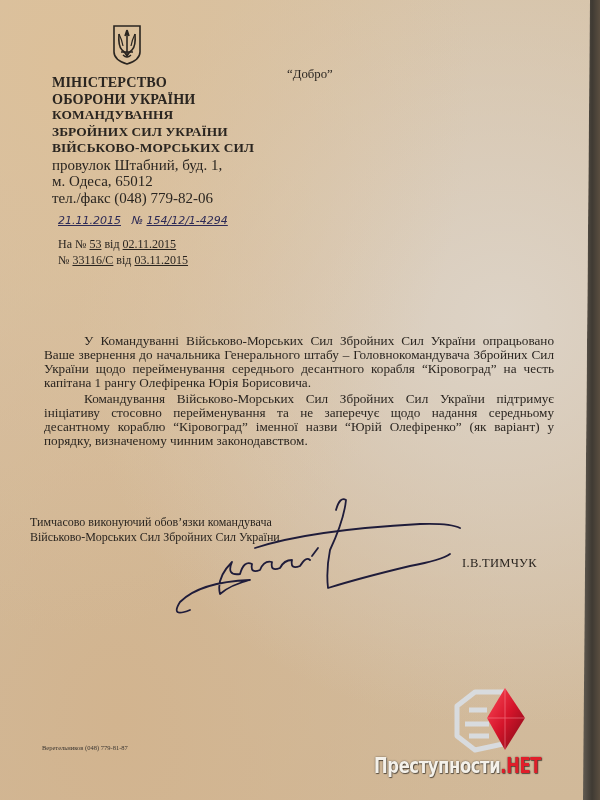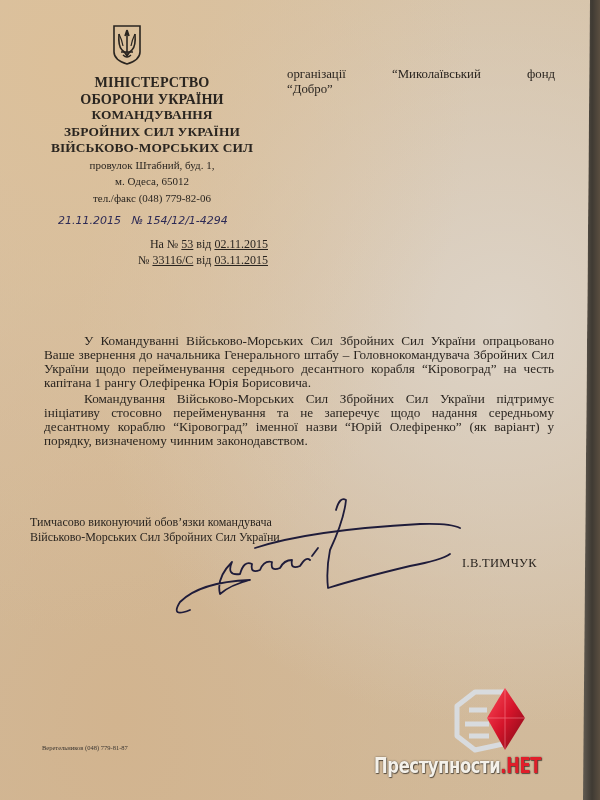--- a/index.html
+++ b/index.html
@@ -10,28 +10,28 @@
   .paper{position:absolute;left:0;top:0;width:590px;height:800px;
        clip-path:polygon(0 0,590px 0,583px 800px,0 800px);
        background:
          radial-gradient(ellipse at 10% 8%, #dcc09a 0%, rgba(220,192,154,0) 55%),
          radial-gradient(ellipse at 85% 40%, #ddd3c6 0%, rgba(221,211,198,0) 60%),
          radial-gradient(ellipse at 20% 90%, #d2b48f 0%, rgba(210,180,143,0) 60%),
          linear-gradient(180deg,#d6c2a6,#d3c0a8 40%,#d1b999 100%);}
   .abs{position:absolute;}
   
   .crest{left:112px;top:24px;width:30px;height:42px;}
-  .lh{left:36px;top:74px;width:232px;text-align:center;}
+  .lh{left:52px;top:74px;width:232px;}
   .lh .bold{font-weight:bold;font-size:13.4px;line-height:16.5px;letter-spacing:0.1px;}
   .lh .bold.big{font-size:14.2px;}
-  .lh .norm{font-size:11px;line-height:16.5px;}
+  .lh .norm{font-size:15px;line-height:16.5px;}
   .regline{left:58px;top:214px;width:210px;font-family:"DejaVu Sans",sans-serif;
        font-style:italic;font-size:11px;color:#2d2a55;}
-  .regline .u{}
-  .refs{left:58px;top:236px;width:210px;text-align:right;font-size:12px;line-height:16px;}
+  .regline .u{text-decoration:underline;}
+  .refs{left:58px;top:236px;width:210px;text-align:left;font-size:12px;line-height:16px;}
   .refs .u{text-decoration:underline;}
   
   .addr{left:287px;top:67px;width:268px;font-size:12.8px;line-height:15px;text-align:justify;
        text-align-last:justify;}
   .addr .last{text-align-last:left;}
   
   .body{left:44px;top:334px;width:510px;font-size:13.2px;line-height:14px;text-align:justify;}
   .body p{margin:0 0 2px 0;text-indent:40px;}
   
   .sig-title{left:30px;top:515px;font-size:12px;line-height:14.5px;}
@@ -88,21 +88,20 @@
     </div>
     <div>
       <span>№</span>
       <span class="u">33116/С</span>
       <span>від</span>
       <span class="u">03.11.2015</span>
     </div>
   </div>
 
   <div class="abs addr">
-    <div>організації “Миколаївський фонд</div>
     <div class="last">“Добро”</div>
   </div>
 
   <div class="abs body">
     <p>У Командуванні Військово-Морських Сил Збройних Сил України опрацьовано Ваше звернення до начальника Генерального штабу – Головнокомандувача Збройних Сил України щодо перейменування середнього десантного корабля “Кіровоград” на честь капітана 1 рангу Олефіренка Юрія Борисовича.</p>
     <p>Командування Військово-Морських Сил Збройних Сил України підтримує ініціативу стосовно перейменування та не заперечує щодо надання середньому десантному кораблю “Кіровоград” іменної назви “Юрій Олефіренко” (як варіант) у порядку, визначеному чинним законодавством.</p>
   </div>
 
   <div class="abs sig-title">
     <div>Тимчасово виконуючий обов’язки командувача</div>

